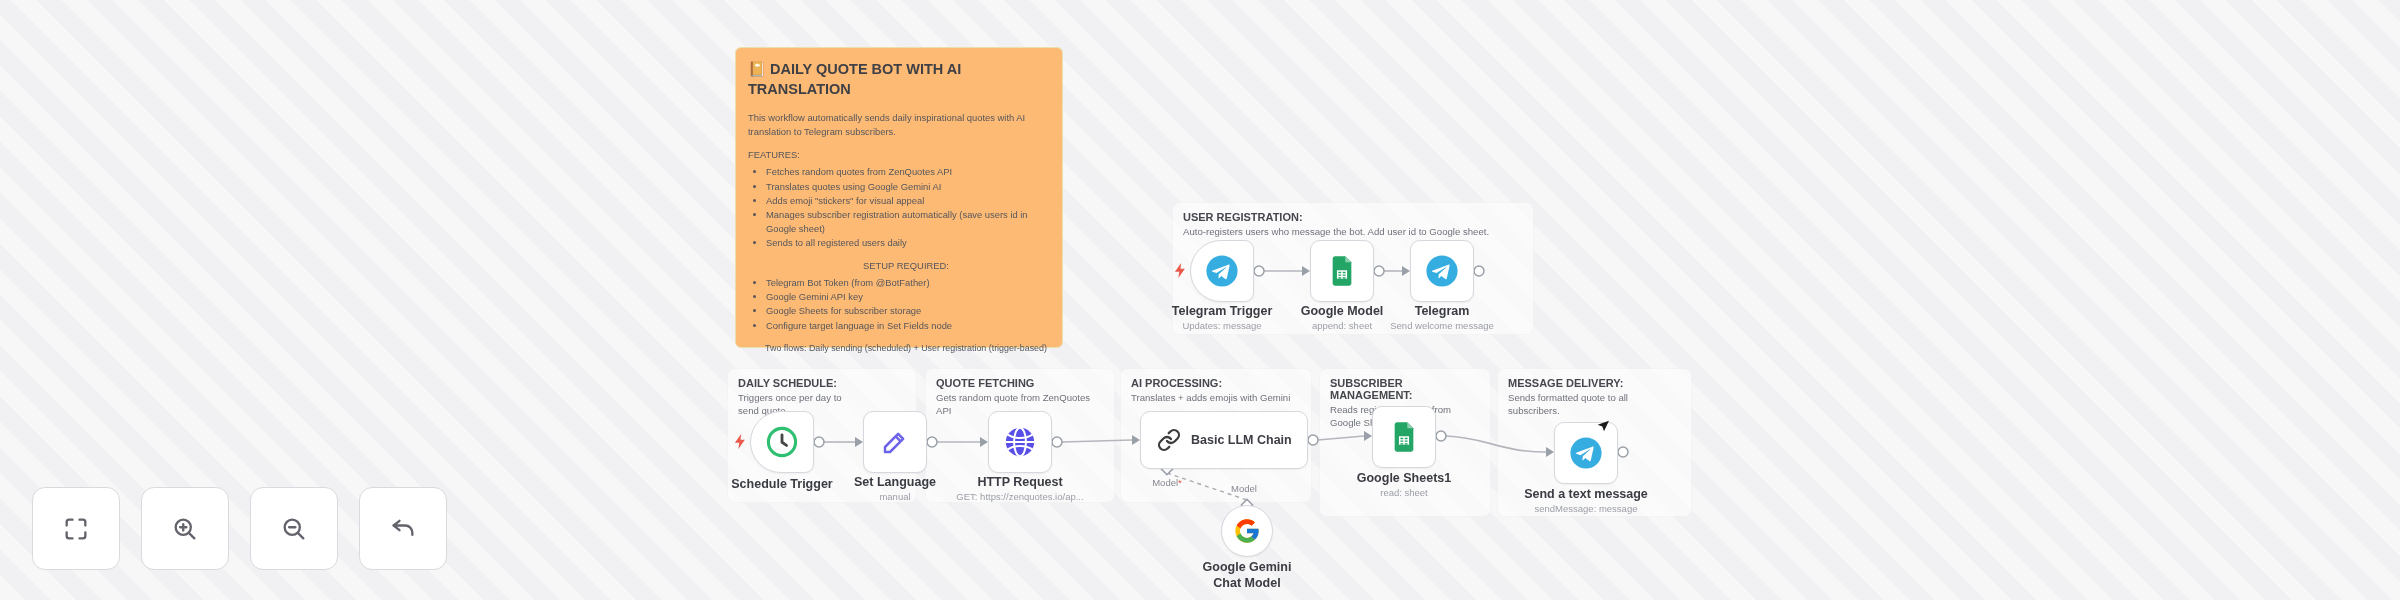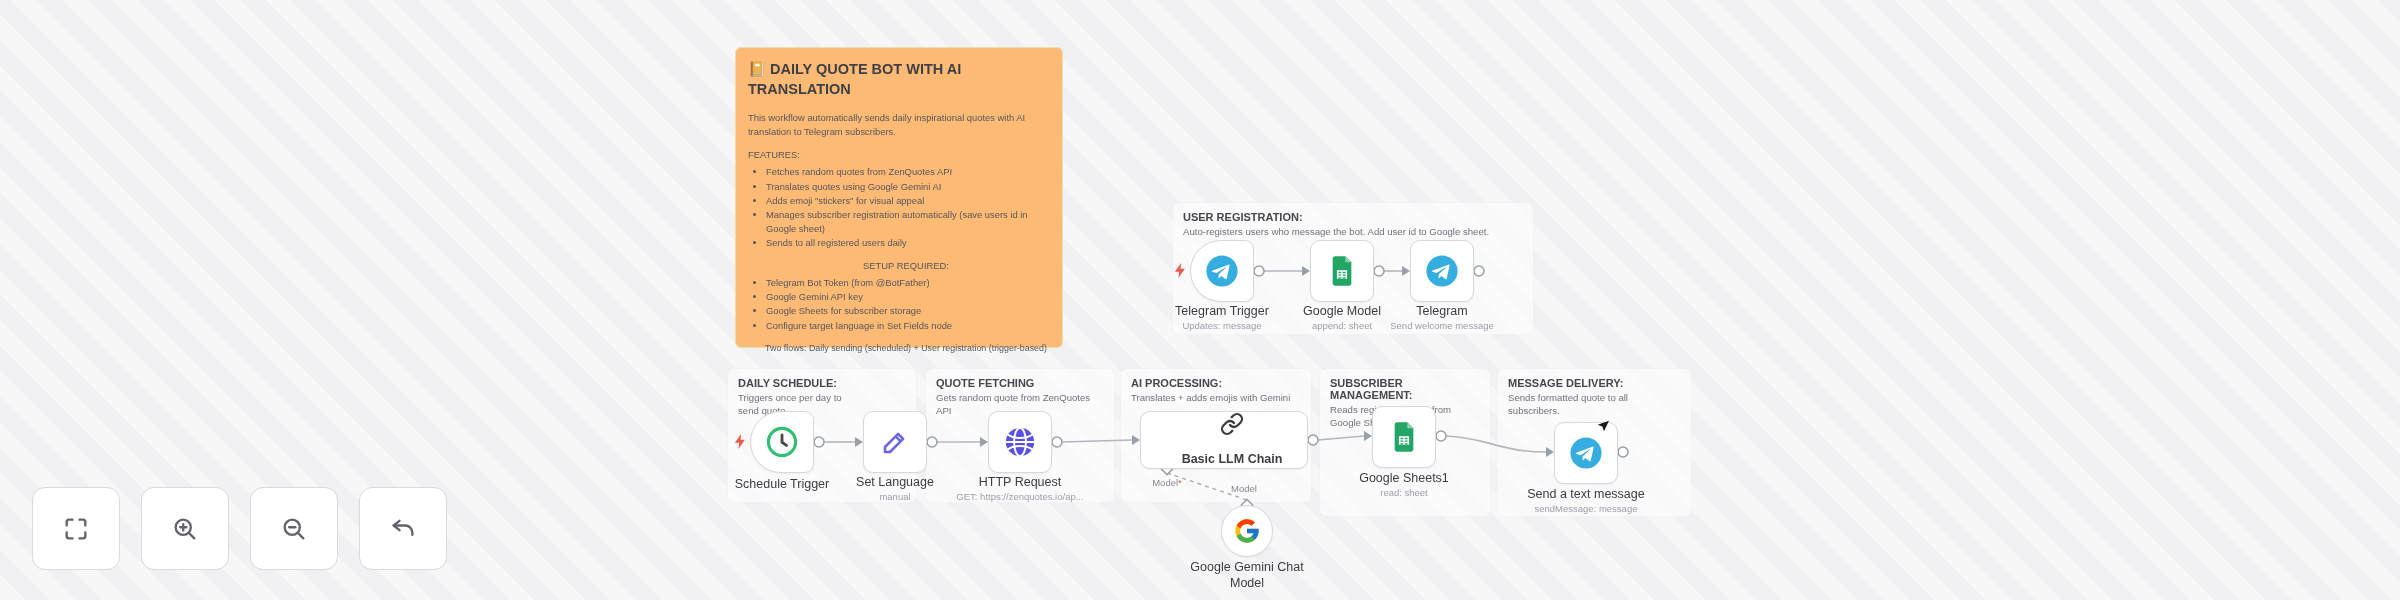--- a/index.html
+++ b/index.html
@@ -34,25 +34,25 @@
   .group-desc{font-size:9.6px;color:#6f727a;margin-top:3px;line-height:1.35;}
 
   
   .node{
     position:absolute;width:64px;height:62px;background:#fff;
     border:1px solid #d6d8de;border-radius:10px;
     display:flex;align-items:center;justify-content:center;
     box-shadow:0 1px 2px rgba(0,0,0,0.05);z-index:3;cursor:pointer;box-sizing:border-box;
   }
   .node.trigger{border-radius:34px 10px 10px 34px;}
-  .node.wide{width:168px;height:58px;justify-content:flex-start;padding-left:16px;gap:16px;flex-direction:column;}
+  .node.wide{width:168px;height:58px;justify-content:flex-start;padding-left:16px;gap:10px;}
   .node.round{width:52px;height:52px;border-radius:50%;}
   .node-inner-label{font-size:12.5px;font-weight:bold;color:#3c3e44;}
 
-  .node-label{position:absolute;width:200px;text-align:center;font-size:12.5px;font-weight:normal;color:#3a3c42;z-index:3;}
+  .node-label{position:absolute;width:200px;text-align:center;font-size:12.5px;font-weight:bold;color:#3a3c42;z-index:3;}
   .node-subtitle{position:absolute;width:220px;text-align:center;font-size:9.5px;color:#9b9ea6;z-index:3;}
   .conn-label{position:absolute;font-size:9.5px;color:#85878f;z-index:3;text-align:center;}
   .conn-label .req{color:#e0574b;}
 
   
   .toolbar{position:absolute;left:32px;top:487px;display:flex;gap:21px;z-index:5;}
   .tb-btn{
     width:86px;height:81px;background:#ffffff;border:1.5px solid #dadade;
     border-radius:13px;display:flex;align-items:center;justify-content:center;cursor:pointer;
   }

